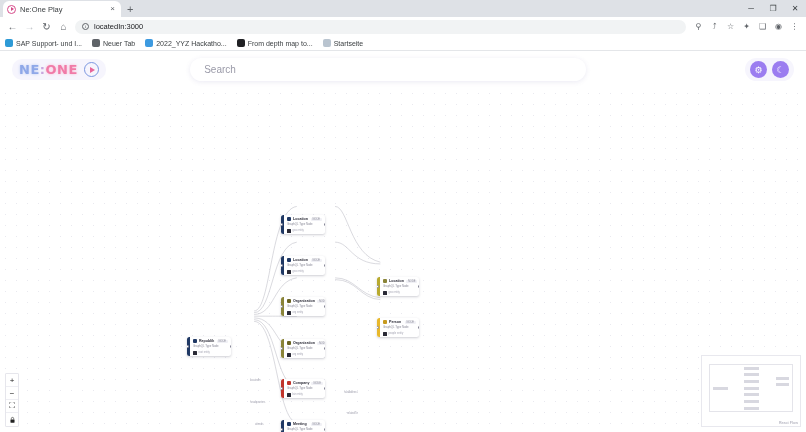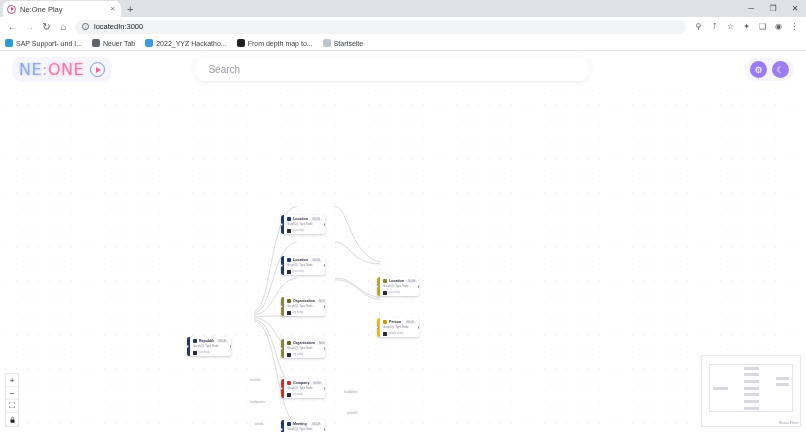--- a/index.html
+++ b/index.html
@@ -65,21 +65,21 @@
   .bm-label { font-size:7px; color:#3c4043; white-space:nowrap; }
 
   
   .app { flex:1; position:relative; background:#ffffff; overflow:hidden; }
   .appheader {
     height:37px; display:flex; align-items:center; padding:0 12px; gap:10px;
     background:#fff; position:relative; z-index:5;
   }
   .logo-wrap { display:flex; align-items:center; gap:6px; background:#f6f5fd;
                border-radius:10px; padding:3px 7px; }
-  .logo-text { font-size:16px; font-weight:normal; letter-spacing:0.5px;
+  .logo-text { font-size:13px; font-weight:bold; letter-spacing:0.5px;
                font-family:"DejaVu Sans", sans-serif; }
   .logo-ne { color:#8fa8e8; text-shadow:0 0 3px #b9c8f2; }
   .logo-colon { color:#c8a6dd; }
   .logo-one { color:#f07ba8; text-shadow:0 0 3px #f9b6cf; }
   .play-btn { width:15px;height:15px;border-radius:50%;border:1.4px solid #7b97e0;
               display:flex;align-items:center;justify-content:center; }
   .play-btn::after{ content:""; width:0;height:0;border-left:5px solid #e8659b;
               border-top:3.2px solid transparent;border-bottom:3.2px solid transparent;
               margin-left:2px;}
   .searchbar {

